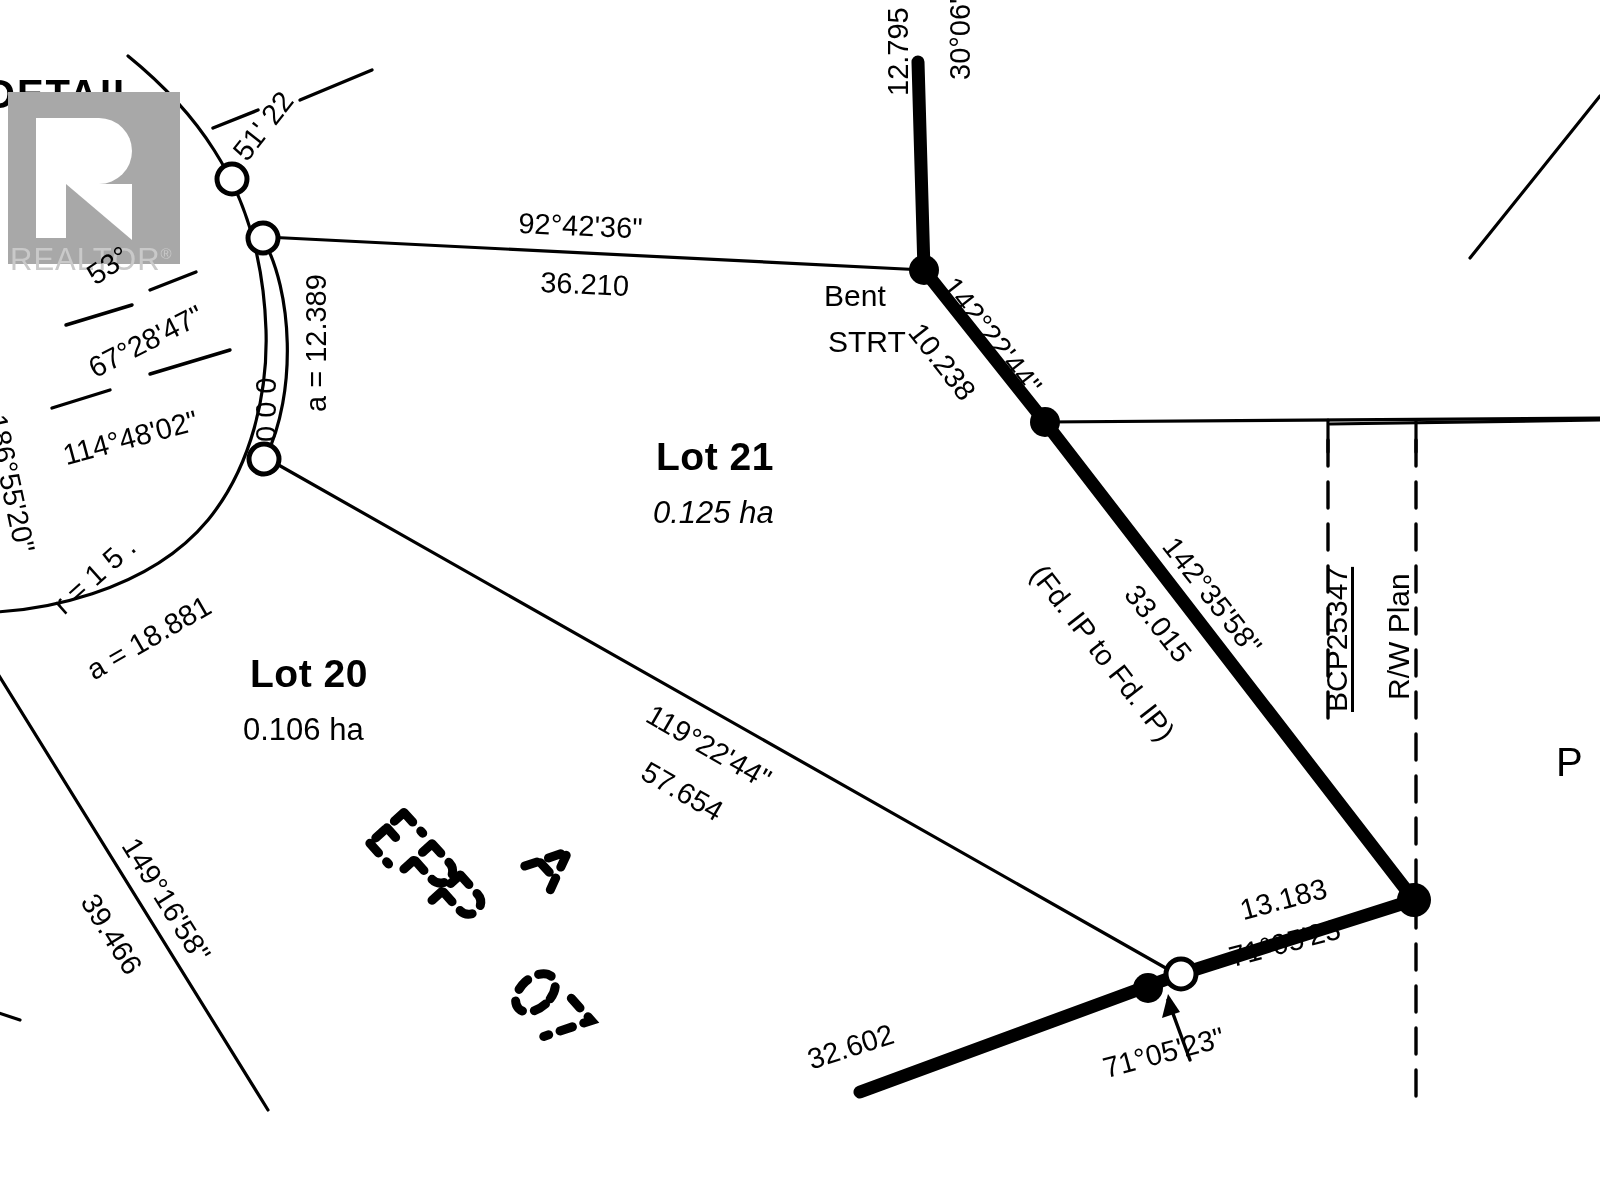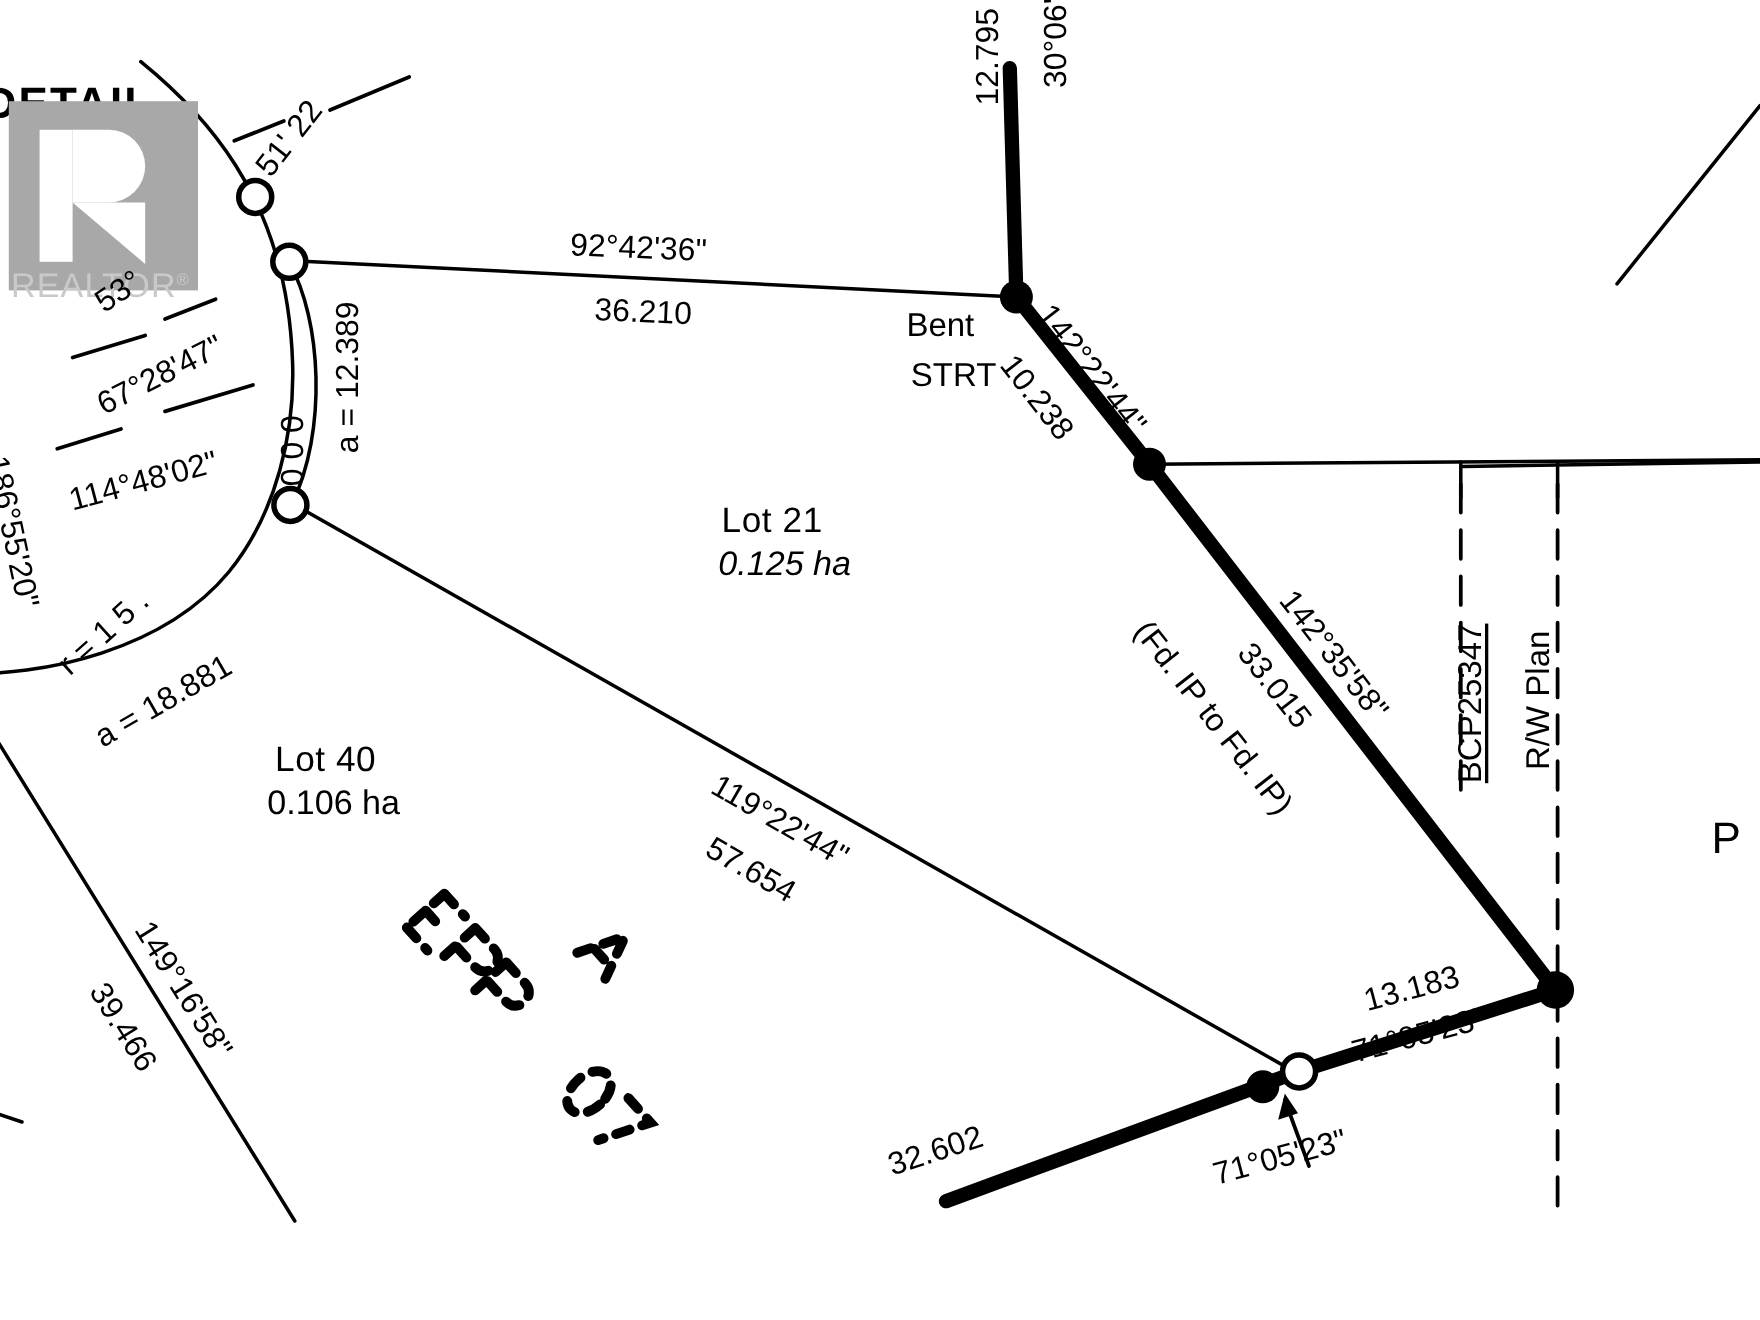--- a/index.html
+++ b/index.html
@@ -3,21 +3,21 @@
 <meta charset="utf-8">
 <style>
   html,body{margin:0;padding:0;background:#fff;}
   body{width:1600px;height:1200px;overflow:hidden;
        font-family:"Liberation Sans","DejaVu Sans",sans-serif;color:#000;}
   #stage{position:relative;width:1600px;height:1200px;background:#ffffff;}
   svg.layer{position:absolute;left:0;top:0;width:1600px;height:1200px;}
   .lbl{position:absolute;white-space:nowrap;color:#000;
        font-family:"Liberation Sans","DejaVu Sans",sans-serif;
        transform-origin:0 0;line-height:1;}
-  .lot-name{font-weight:normal;font-size:32px;letter-spacing:.5px;margin-top:20px;}
+  .lot-name{font-weight:bold;font-size:39px;letter-spacing:.5px;}
   .lot-area{font-size:31px;}
   .dim{font-size:29px;}
   .detail-title{font-weight:bold;font-size:40px;letter-spacing:2px;}
   .note{font-size:30px;text-align:center;}
   .plan-txt{font-size:30px;}
   .plan-txt-u{font-size:30px;text-decoration:underline;text-underline-offset:4px;}
   
   #wm{position:absolute;left:8px;top:92px;width:176px;height:190px;
       pointer-events:none;}
   #wm .block{position:absolute;left:0;top:0;width:172px;height:172px;background:#a8a8a8;}
@@ -129,21 +129,21 @@
     <div class="rbowl"></div>
     <div class="rnotch"></div>
     <div class="rword">
       <span>REALTOR</span><span class="rreg">®</span>
     </div>
   </div>
 
   <div class="lbl lot-name" style="left:656px;top:437px;">Lot 21</div>
   <div class="lbl lot-area" style="left:653px;top:497px;font-style:italic;">0.125 ha</div>
 
-  <div class="lbl lot-name" style="left:250px;top:654px;">Lot 40</div>
+  <div class="lbl lot-name" style="left:250px;top:654px;">Lot 20</div>
   <div class="lbl lot-area" style="left:243px;top:714px;">0.106 ha</div>
 
   <div class="lbl note" style="left:824px;top:281px;">Bent</div>
   <div class="lbl note" style="left:828px;top:327px;">STRT</div>
 
   <div class="lbl dim" style="left:519px;top:209px;transform:rotate(2.5deg);">92°42'36"</div>
   <div class="lbl dim" style="left:541px;top:268px;transform:rotate(2.5deg);">36.210</div>
 
   <div class="lbl dim" style="left:884px;top:96px;transform:rotate(-90deg);transform-origin:0 0;">12.795</div>
   <div class="lbl dim" style="left:946px;top:80px;transform:rotate(-90deg);transform-origin:0 0;">30°06'36"</div>

